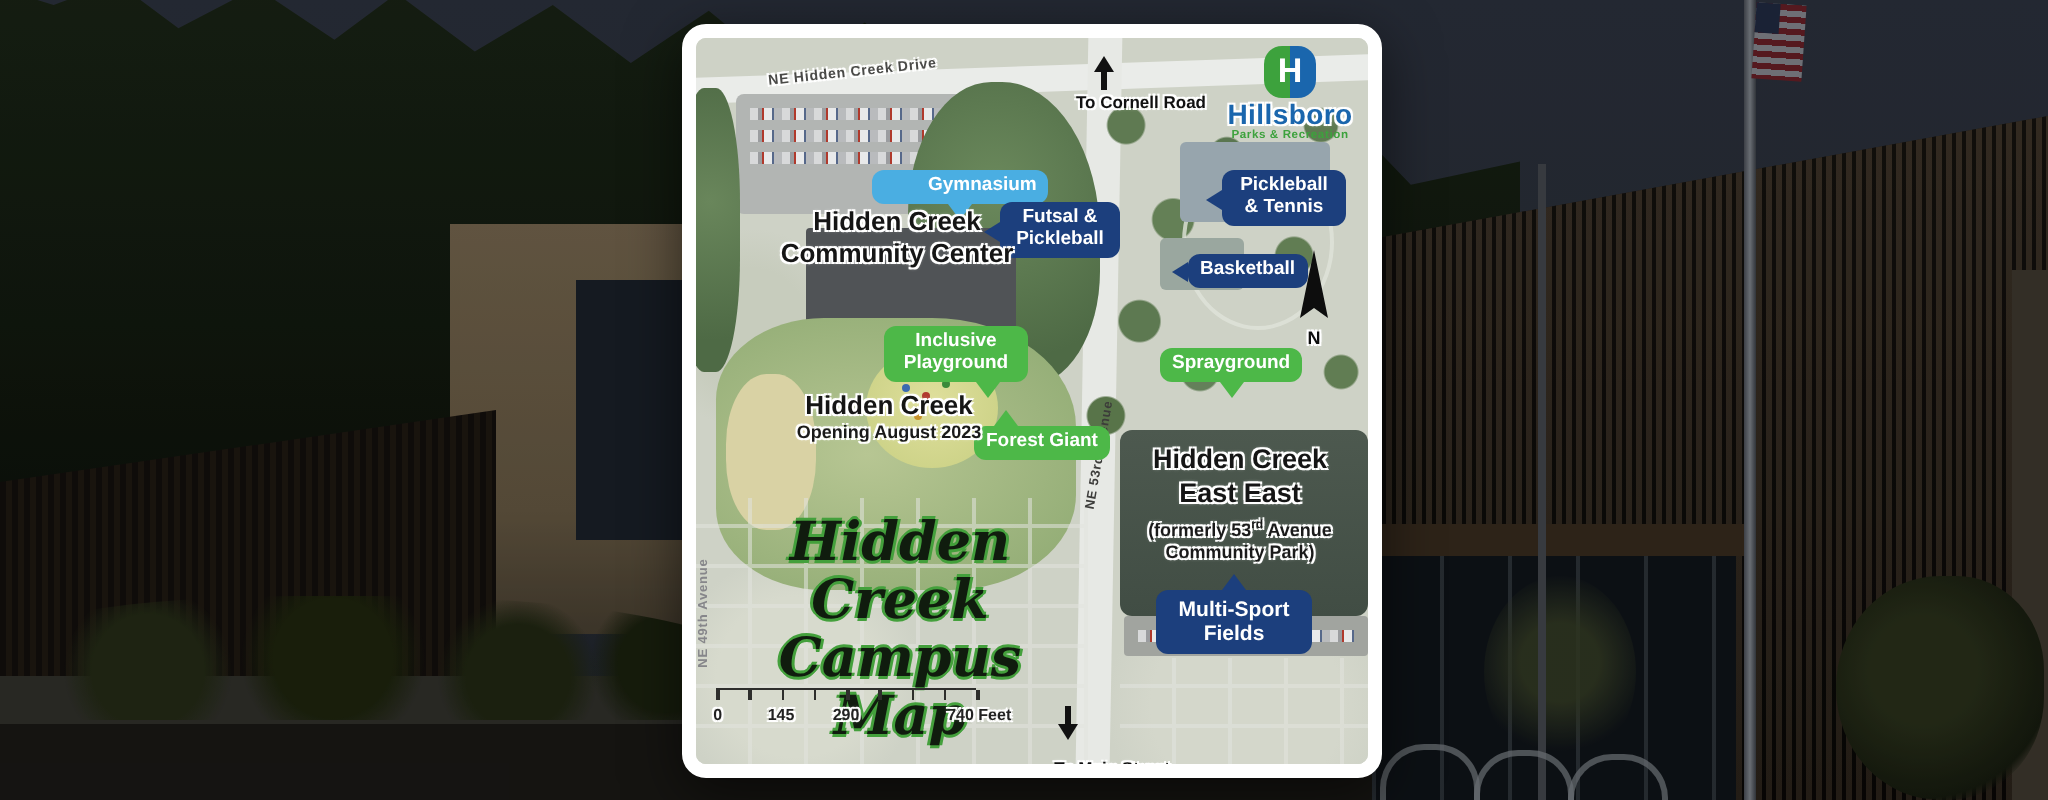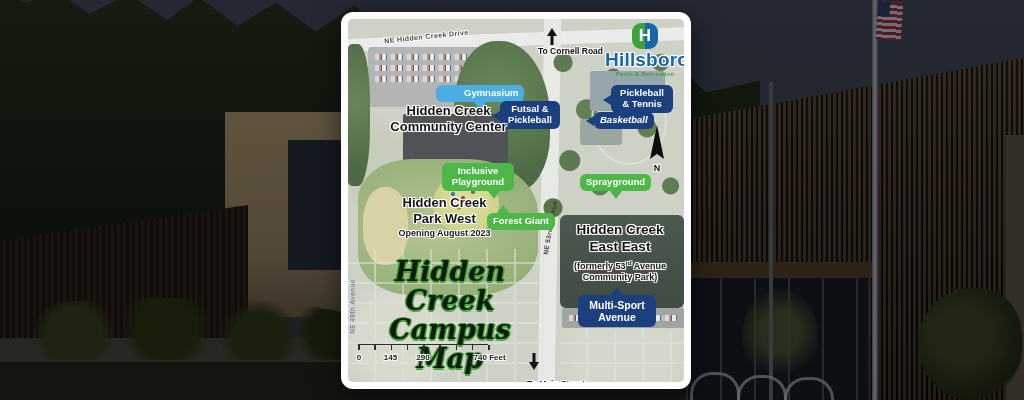--- a/index.html
+++ b/index.html
@@ -115,21 +115,21 @@
     border-top:5px solid transparent;border-bottom:5px solid transparent;}
   .t-left.navy::before{border-right:8px solid var(--navy);}
   .tp-right::before{left:72%;} .tp-left::before{left:24%;}
   .title-script{font-family:"DejaVu Serif",serif;font-style:italic;font-weight:bold;
     color:#101c0e;text-align:center;line-height:1.08;font-size:27px;
     text-shadow:-1.5px 0 0 var(--title-grn),1.5px 0 0 var(--title-grn),0 -1.5px 0 var(--title-grn),0 1.5px 0 var(--title-grn);}
   .logo-box{text-align:center;}
   .logo-icon{width:26px;height:26px;margin:0 auto;border-radius:9px;position:relative;
     background:linear-gradient(90deg,var(--logo-grn) 0 50%,var(--logo-blu) 50% 100%);}
   .logo-icon span{position:absolute;inset:0;color:#fff;font-weight:bold;font-size:17px;line-height:26px;}
-  .logo-word{font-size:19px;font-weight:bold;color:var(--logo-blu);letter-spacing:.2px;}
+  .logo-word{font-size:14px;font-weight:bold;color:var(--logo-blu);letter-spacing:.2px;}
   .logo-sub{font-size:5.8px;font-weight:bold;color:var(--logo-grn);letter-spacing:.3px;}
   .scalebar{left:10px;top:325px;width:130px;height:6px;border-top:1.6px solid #2e2e2c;}
   .tick{position:absolute;top:0;width:1.6px;height:4.5px;background:#2e2e2c;}
   .scale-label{position:absolute;top:8px;font-size:8px;font-weight:bold;color:#222;white-space:nowrap;}
   .dir-text{font-size:8.5px;font-weight:bold;color:#111;text-align:right;}
   .note-text{font-size:9px;font-weight:bold;color:#1a1a1a;line-height:1.3;}
   sup{font-size:6px;}
 </style>
 </head>
 <body>
@@ -204,45 +204,44 @@
       <div class="logo-word halo">Hillsboro</div>
       <div class="logo-sub">Parks &amp; Recreation</div>
     </div>
 
     <div class="bubble lblue t-down" style="left:88px;top:66px;padding-left:28px;">
       <span>Gymnasium</span></div>
     <div class="bubble navy t-left" style="left:152px;top:82px;width:48px;">
       <span>Futsal &amp; Pickleball</span></div>
     <div class="bubble navy t-left" style="left:263px;top:66px;width:50px;">
       <span>Pickleball &amp; Tennis</span></div>
-    <div class="bubble navy t-left" style="left:246px;top:93px;font-style:italic;">
+    <div class="bubble navy t-left" style="left:246px;top:108px;">
       <span>Basketball</span></div>
     <div class="bubble grn t-down tp-right" style="left:94px;top:144px;width:60px;">
       <span>Inclusive Playground</span></div>
     <div class="bubble grn t-up tp-left" style="left:139px;top:194px;">
       <span>Forest Giant</span></div>
     <div class="bubble grn t-down" style="left:232px;top:155px;">
       <span>Sprayground</span></div>
     <div class="bubble navy t-up" style="left:230px;top:276px;width:64px;font-size:10.5px;padding:4px 7px;">
-      <span>Multi-Sport Avenue</span></div>
+      <span>Multi-Sport Fields</span></div>
 
     <div class="abs" style="left:298px;top:106px;width:22px;text-align:center;">
       <svg width="18" height="42" viewBox="0 0 18 42">
         <path d="M9 0 L16 34 L9 29 L2 34 Z" fill="#0d0d0d"></path>
       </svg>
       <div class="halo" style="font-size:9px;font-weight:bold;color:#0d0d0d;margin-top:-8px;">N</div>
     </div>
 
     <div class="abs area-name halo" style="left:28px;top:84px;width:145px;font-size:13px;">
       <div>Hidden Creek</div>
       <div>Community Center</div>
     </div>
     <div class="abs area-name halo" style="left:24px;top:176px;width:145px;font-size:13px;">
       <div>Hidden Creek</div>
-      <div>Park West</div>
       <div class="note-text">Opening August 2023</div>
     </div>
     <div class="abs area-name halo" style="left:206px;top:203px;width:132px;font-size:13.5px;">
       <div>Hidden Creek</div>
       <div>East East</div>
       <div class="note-text" style="margin-top:4px;">
         <span>(formerly 53</span><sup>rd</sup><span> Avenue</span>
         <div>Community Park)</div>
       </div>
     </div>

